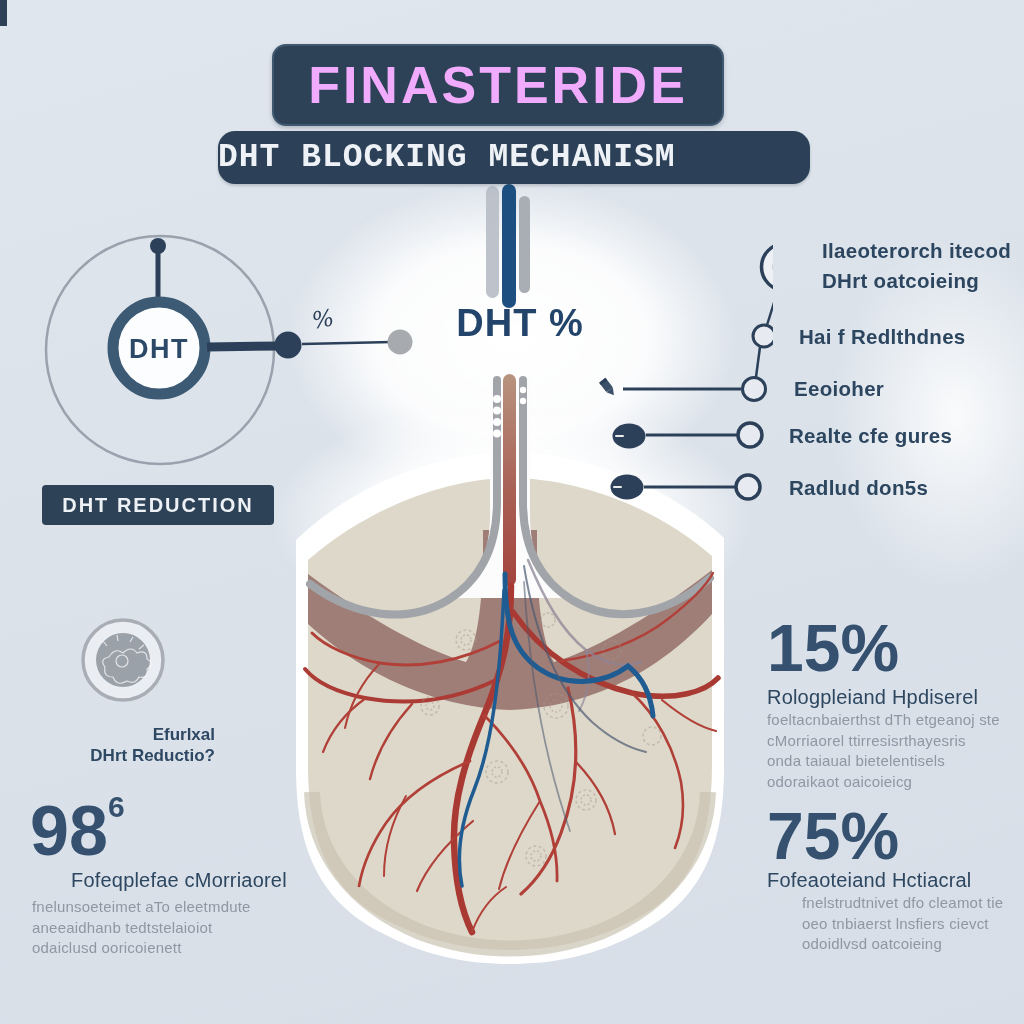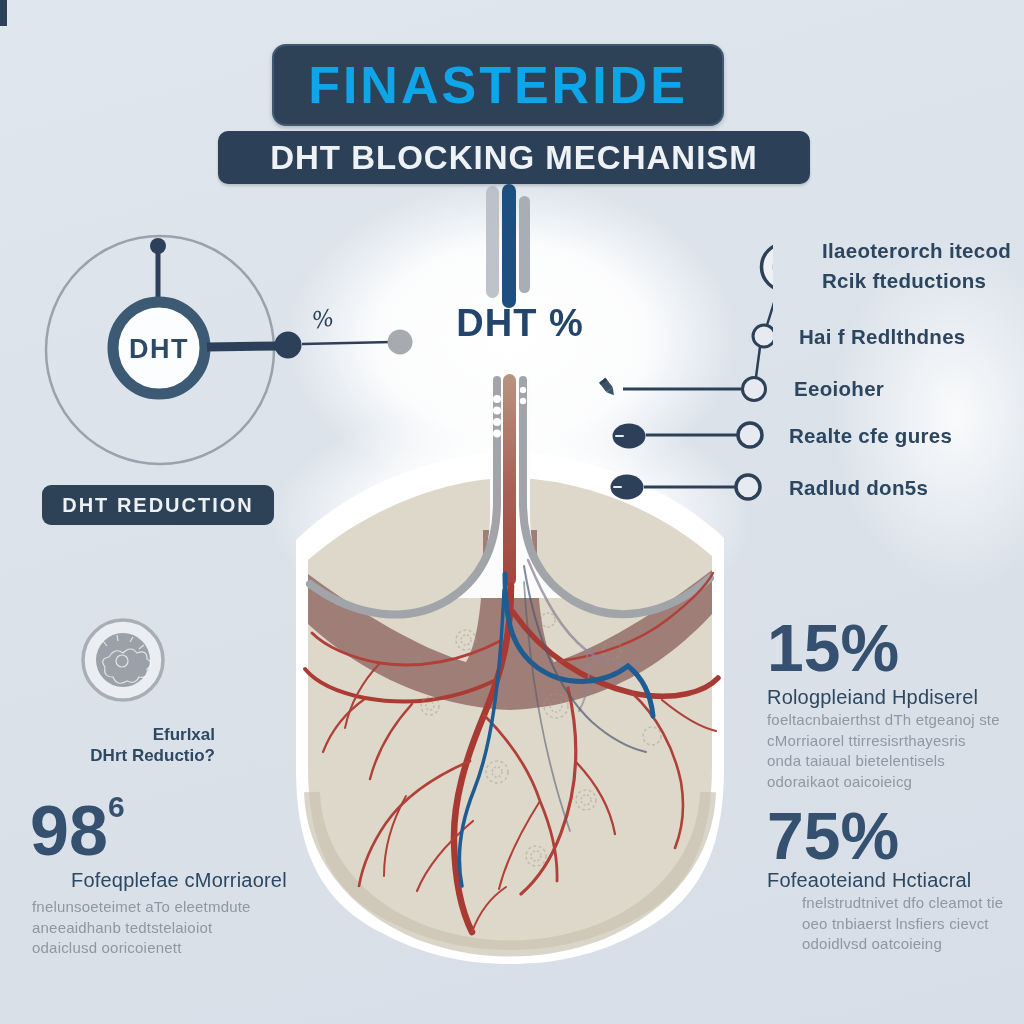--- a/index.html
+++ b/index.html
@@ -8,38 +8,38 @@
     position:relative;width:1024px;height:1024px;overflow:hidden;
     background:linear-gradient(165deg,#e0e6ed 0%,#dbe2ea 45%,#d7dee7 100%);
   }
   .abs{position:absolute;}
   
   .title-box{
     left:272px;top:44px;width:448px;height:78px;background:#2d4257;
     border:2px solid #405971;border-radius:14px;display:flex;align-items:center;justify-content:center;
     box-shadow:0 2px 4px rgba(30,45,62,.25);
   }
-  .title-box span{color:#0ea5e9;font-size:52px;font-weight:700;letter-spacing:3px;}
+  .title-box span{color:#f0abfc;font-size:52px;font-weight:700;letter-spacing:3px;}
   .subtitle-bar{
-    left:218px;top:131px;width:592px;height:53px;background:#2c4157;border-radius:10px;
-    display:flex;align-items:center;justify-content:center;box-shadow:0 2px 3px rgba(30,45,62,.2);
+    left:218px;top:131px;width:592px;height:53px;background:#2c4157;border-radius:17px;
+    display:flex;align-items:center;box-shadow:0 2px 3px rgba(30,45,62,.2);font-family:Liberation Mono, monospace;
   }
   .subtitle-bar span{color:#eef2f6;font-size:33px;font-weight:600;letter-spacing:1px;}
   .corner-mark{left:0;top:0;width:7px;height:26px;background:#2d4257;}
   
   .glow-right{left:830px;top:240px;width:250px;height:350px;
     background:radial-gradient(closest-side,rgba(255,255,255,.85),rgba(255,255,255,0));}
   
   .dht-label{left:430px;top:302px;width:180px;text-align:center;
     font-size:38px;font-weight:700;color:#24456b;letter-spacing:1px;}
   
   .pct-script{left:312px;top:306px;font-family:"DejaVu Serif",serif;font-style:italic;
     font-size:23px;color:#2c4159;transform:rotate(-10deg);}
   
-  .dht-reduction{left:42px;top:485px;width:232px;height:40px;background:#2d4257;border-radius:9px;
+  .dht-reduction{left:42px;top:485px;width:232px;height:40px;background:#2d4257;border-radius:4px;
     display:flex;align-items:center;justify-content:center;}
   .dht-reduction span{color:#edf1f5;font-size:20px;font-weight:600;letter-spacing:2px;}
   
   .legend-label{color:#2d4660;font-size:20.5px;font-weight:600;letter-spacing:.3px;}
   
   .icon-caption{left:35px;top:724px;width:180px;text-align:right;color:#2e4863;
     font-size:17px;font-weight:600;line-height:21px;}
   .stat-value{color:#35516f;font-weight:700;}
   .stat-value.big-left{left:30px;top:790px;font-size:70px;}
   .stat-value sup{font-size:30px;vertical-align:38px;letter-spacing:1px;}
@@ -191,21 +191,21 @@
     <line x1="616" y1="436" x2="623" y2="436" stroke="#ffffff" stroke-width="2" stroke-linecap="round" opacity=".9"></line>
     <line x1="646" y1="435" x2="737" y2="435" stroke="#2c4159" stroke-width="3"></line>
     <circle cx="750" cy="435" r="12" fill="#e7ebf1" stroke="#2c4159" stroke-width="3.5"></circle>
     <ellipse cx="627" cy="487" rx="16.5" ry="12.5" fill="#2c4159"></ellipse>
     <line x1="614" y1="487" x2="621" y2="487" stroke="#ffffff" stroke-width="2" stroke-linecap="round" opacity=".9"></line>
     <line x1="644" y1="487" x2="735" y2="487" stroke="#2c4159" stroke-width="3"></line>
     <circle cx="748" cy="487" r="12" fill="#e7ebf1" stroke="#2c4159" stroke-width="3.5"></circle>
   </svg>
 
   <div class="abs legend-label" style="left:822px;top:239px;">Ilaeoterorch itecod</div>
-  <div class="abs legend-label" style="left:822px;top:269px;">Rcik fteductions</div>
+  <div class="abs legend-label" style="left:822px;top:269px;">DHrt oatcoieing</div>
   <div class="abs legend-label" style="left:799px;top:325px;">Hai f Redlthdnes</div>
   <div class="abs legend-label" style="left:794px;top:377px;">Eeoioher</div>
   <div class="abs legend-label" style="left:789px;top:424px;">Realte cfe gures</div>
   <div class="abs legend-label" style="left:789px;top:476px;">Radlud don5s</div>
 
   <svg class="abs" style="left:70px;top:608px;" width="110" height="105" viewBox="70 608 110 105">
     <circle cx="123" cy="660" r="40" fill="#eaedf2" stroke="#a9aeb6" stroke-width="3.5"></circle>
     <circle cx="123" cy="660" r="27" fill="#9ba1a9"></circle>
     <g fill="none" stroke="#f4f5f7" stroke-width="1.2" opacity=".8">
       <path d="M109,657 q6,-10 14,-4 q8,-8 14,0 q10,-4 10,6 q8,4 0,10 q2,10 -8,8 q-4,8 -12,4 q-10,6 -14,-4 q-10,0 -8,-10 q-6,-8 4,-10"></path>

